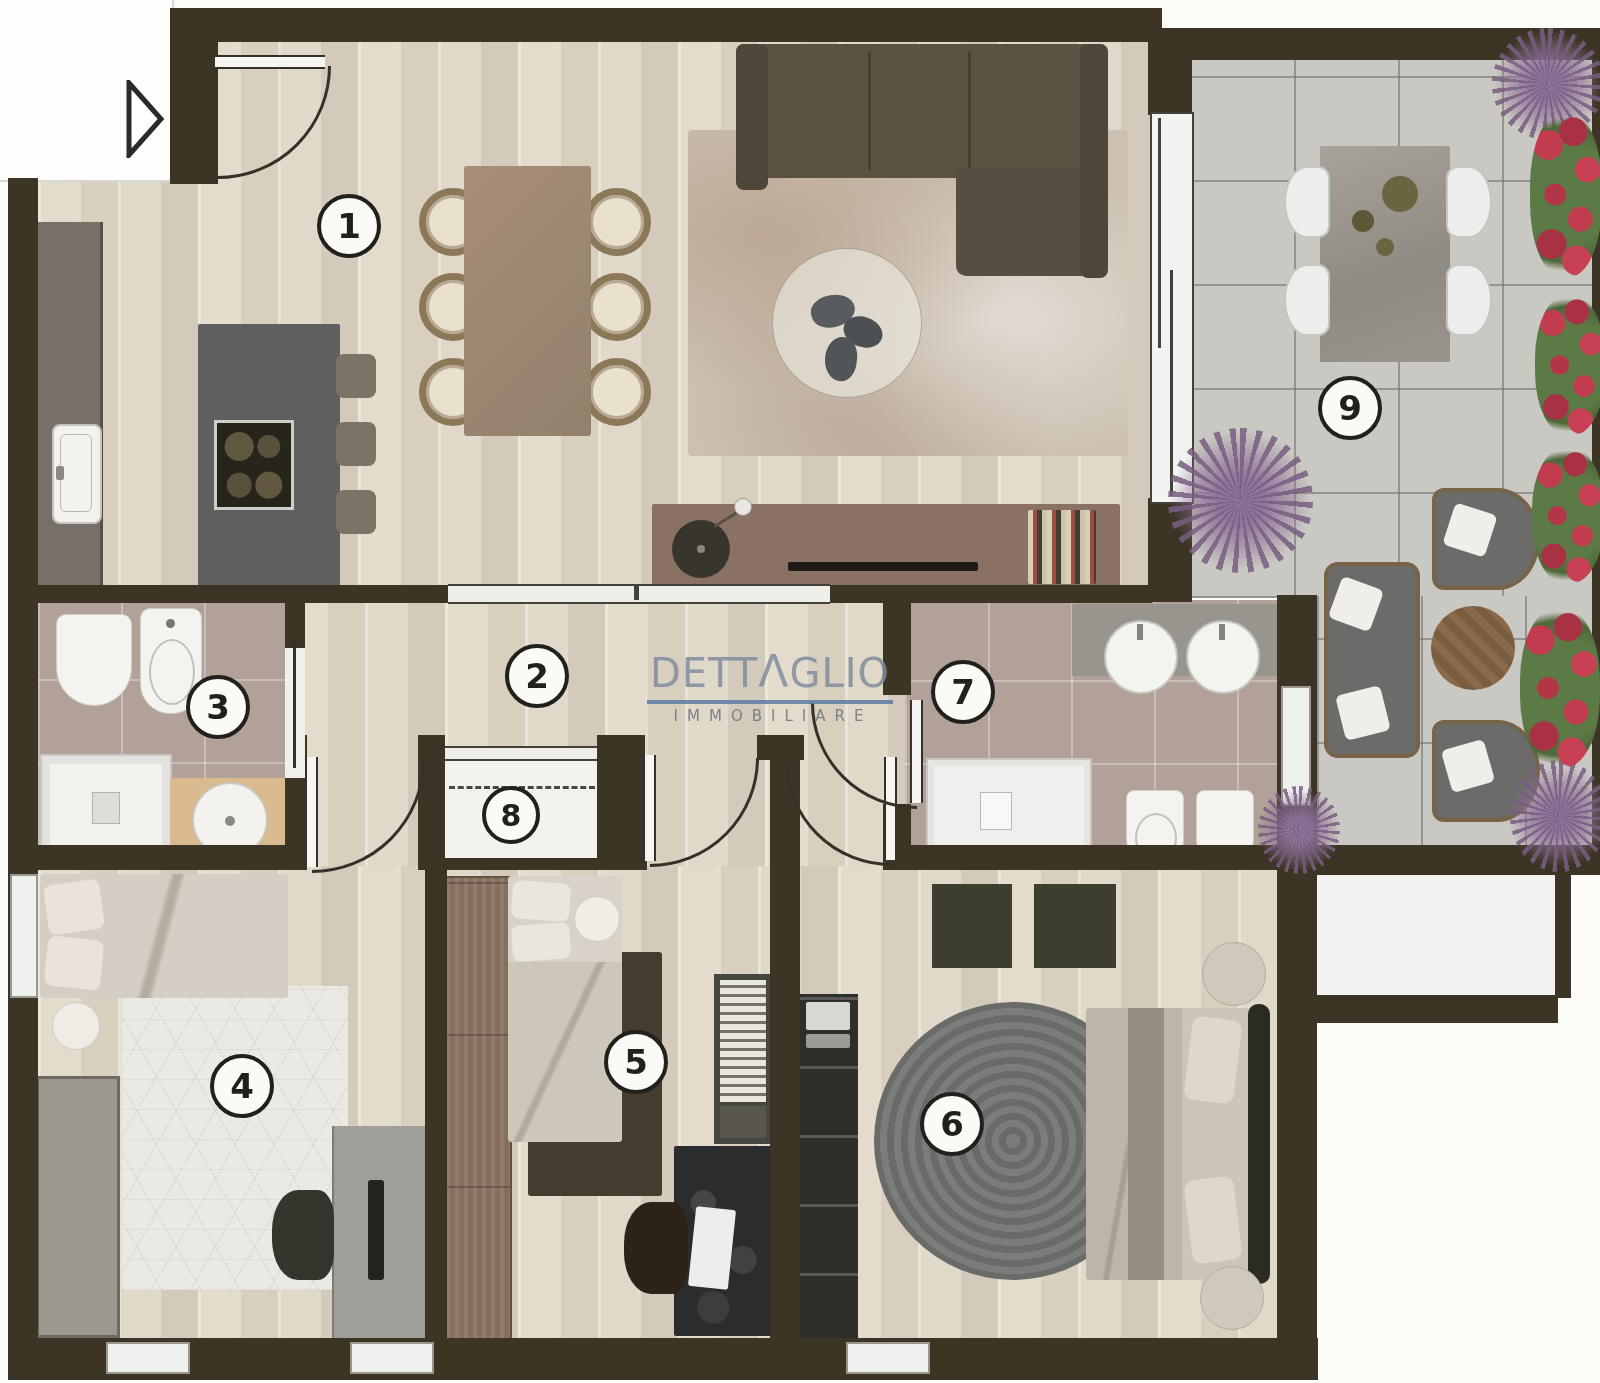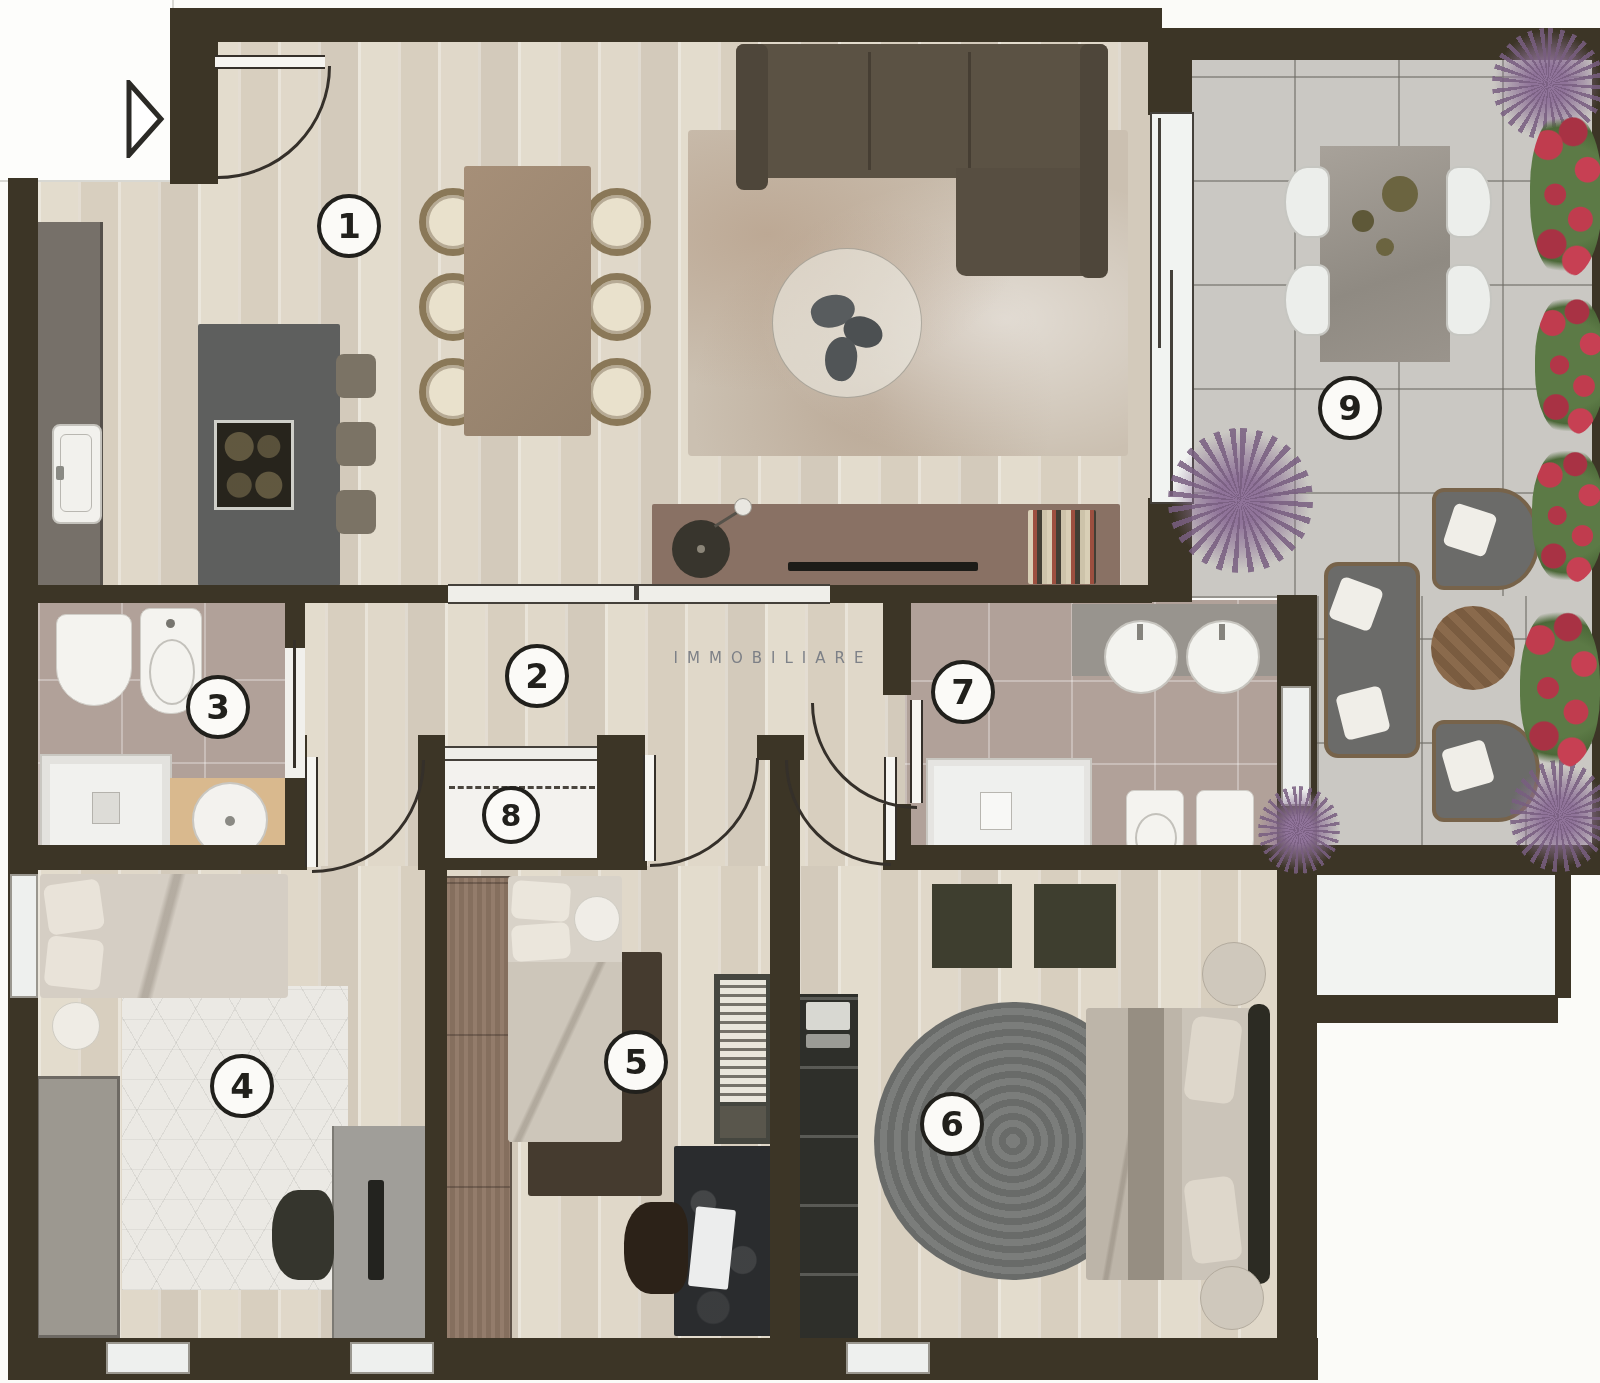--- a/index.html
+++ b/index.html
@@ -325,16 +325,17 @@
       <span>7</span>
     </div>
   <div class="num" style="left:482px;top:786px;width:50px;height:50px;font-size:30px;">
       <span>8</span>
     </div>
   <div class="num" style="left:1318px;top:376px;">
       <span>9</span>
     </div>
 
   <div class="logo">
+    <div class="logo-word"><span>DETT</span><span class="logo-a">Λ</span><span>GLIO</span></div>
     <div class="logo-sub">IMMOBILIARE</div>
   </div>
 
 </div>
 
 </body></html>

